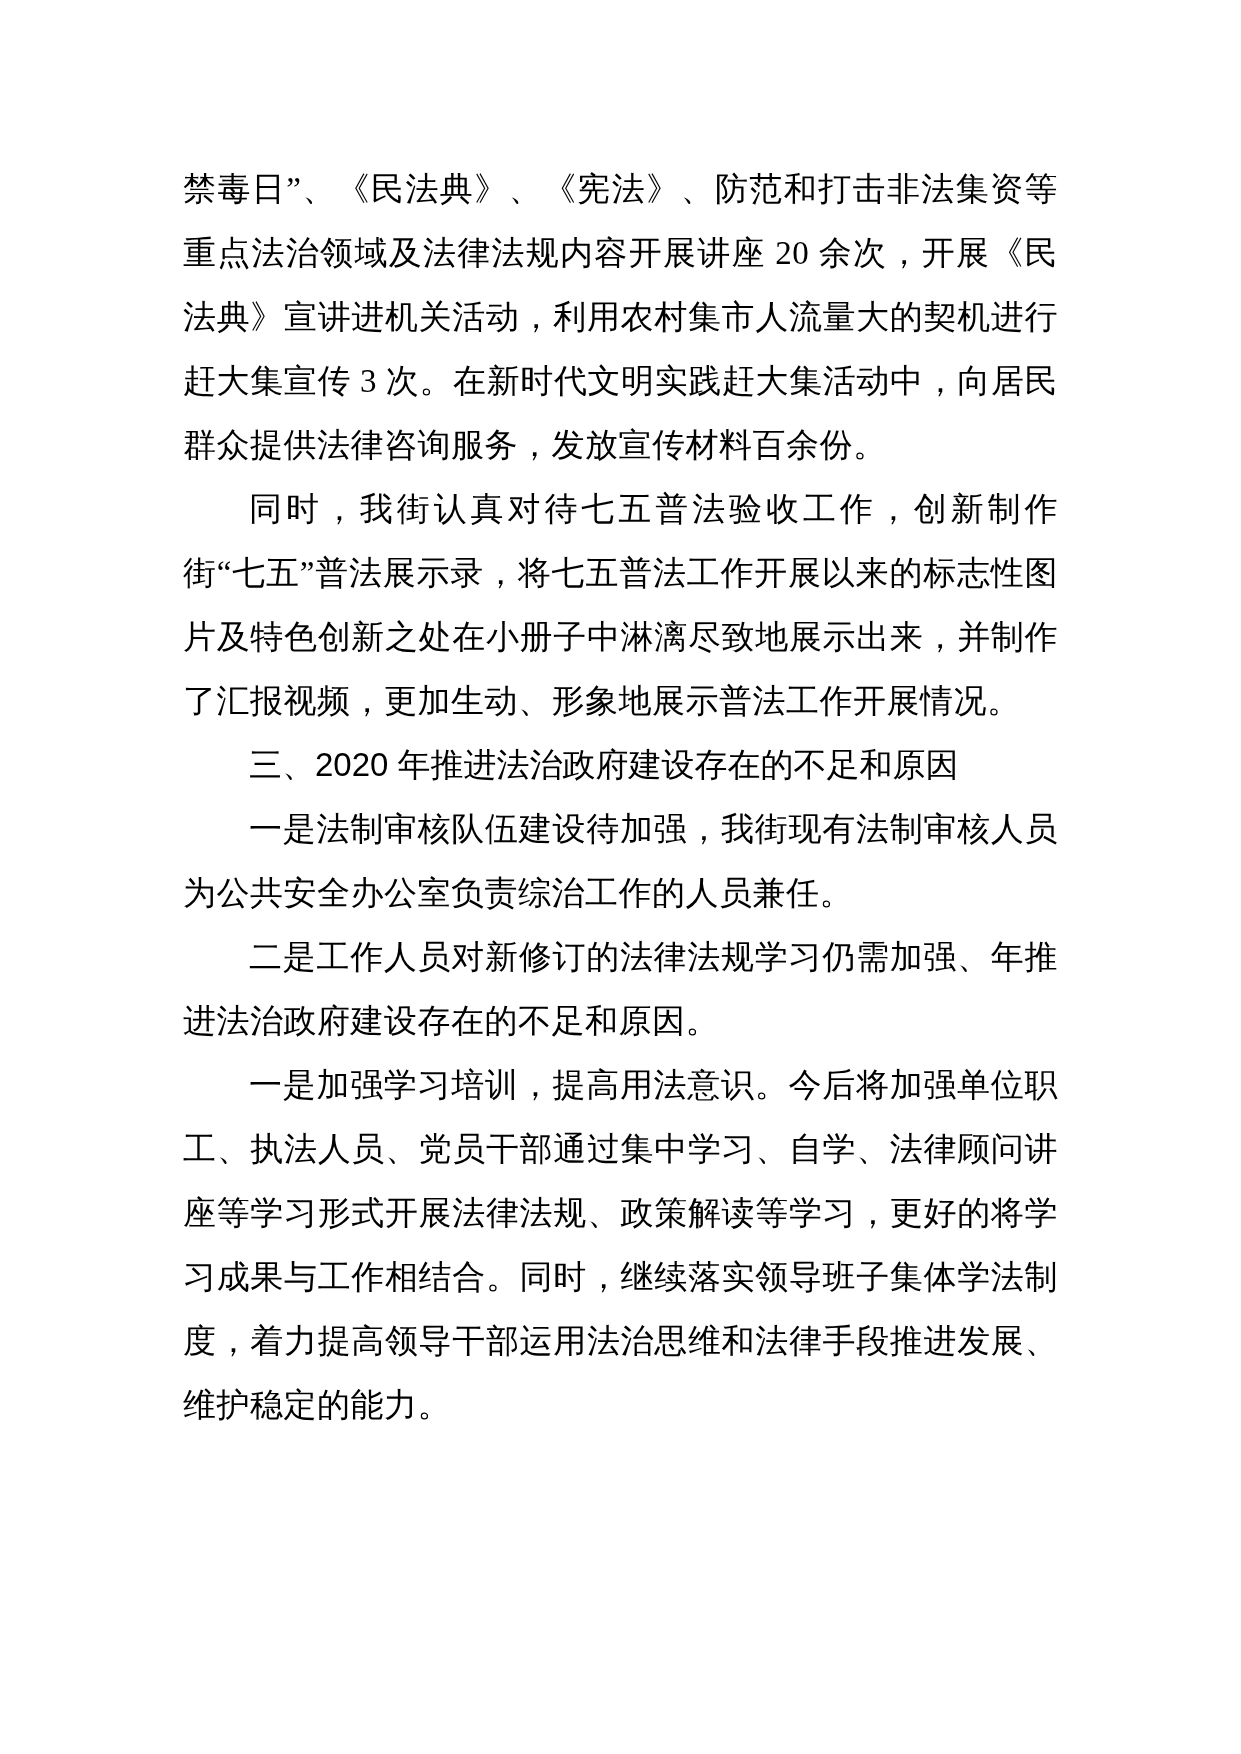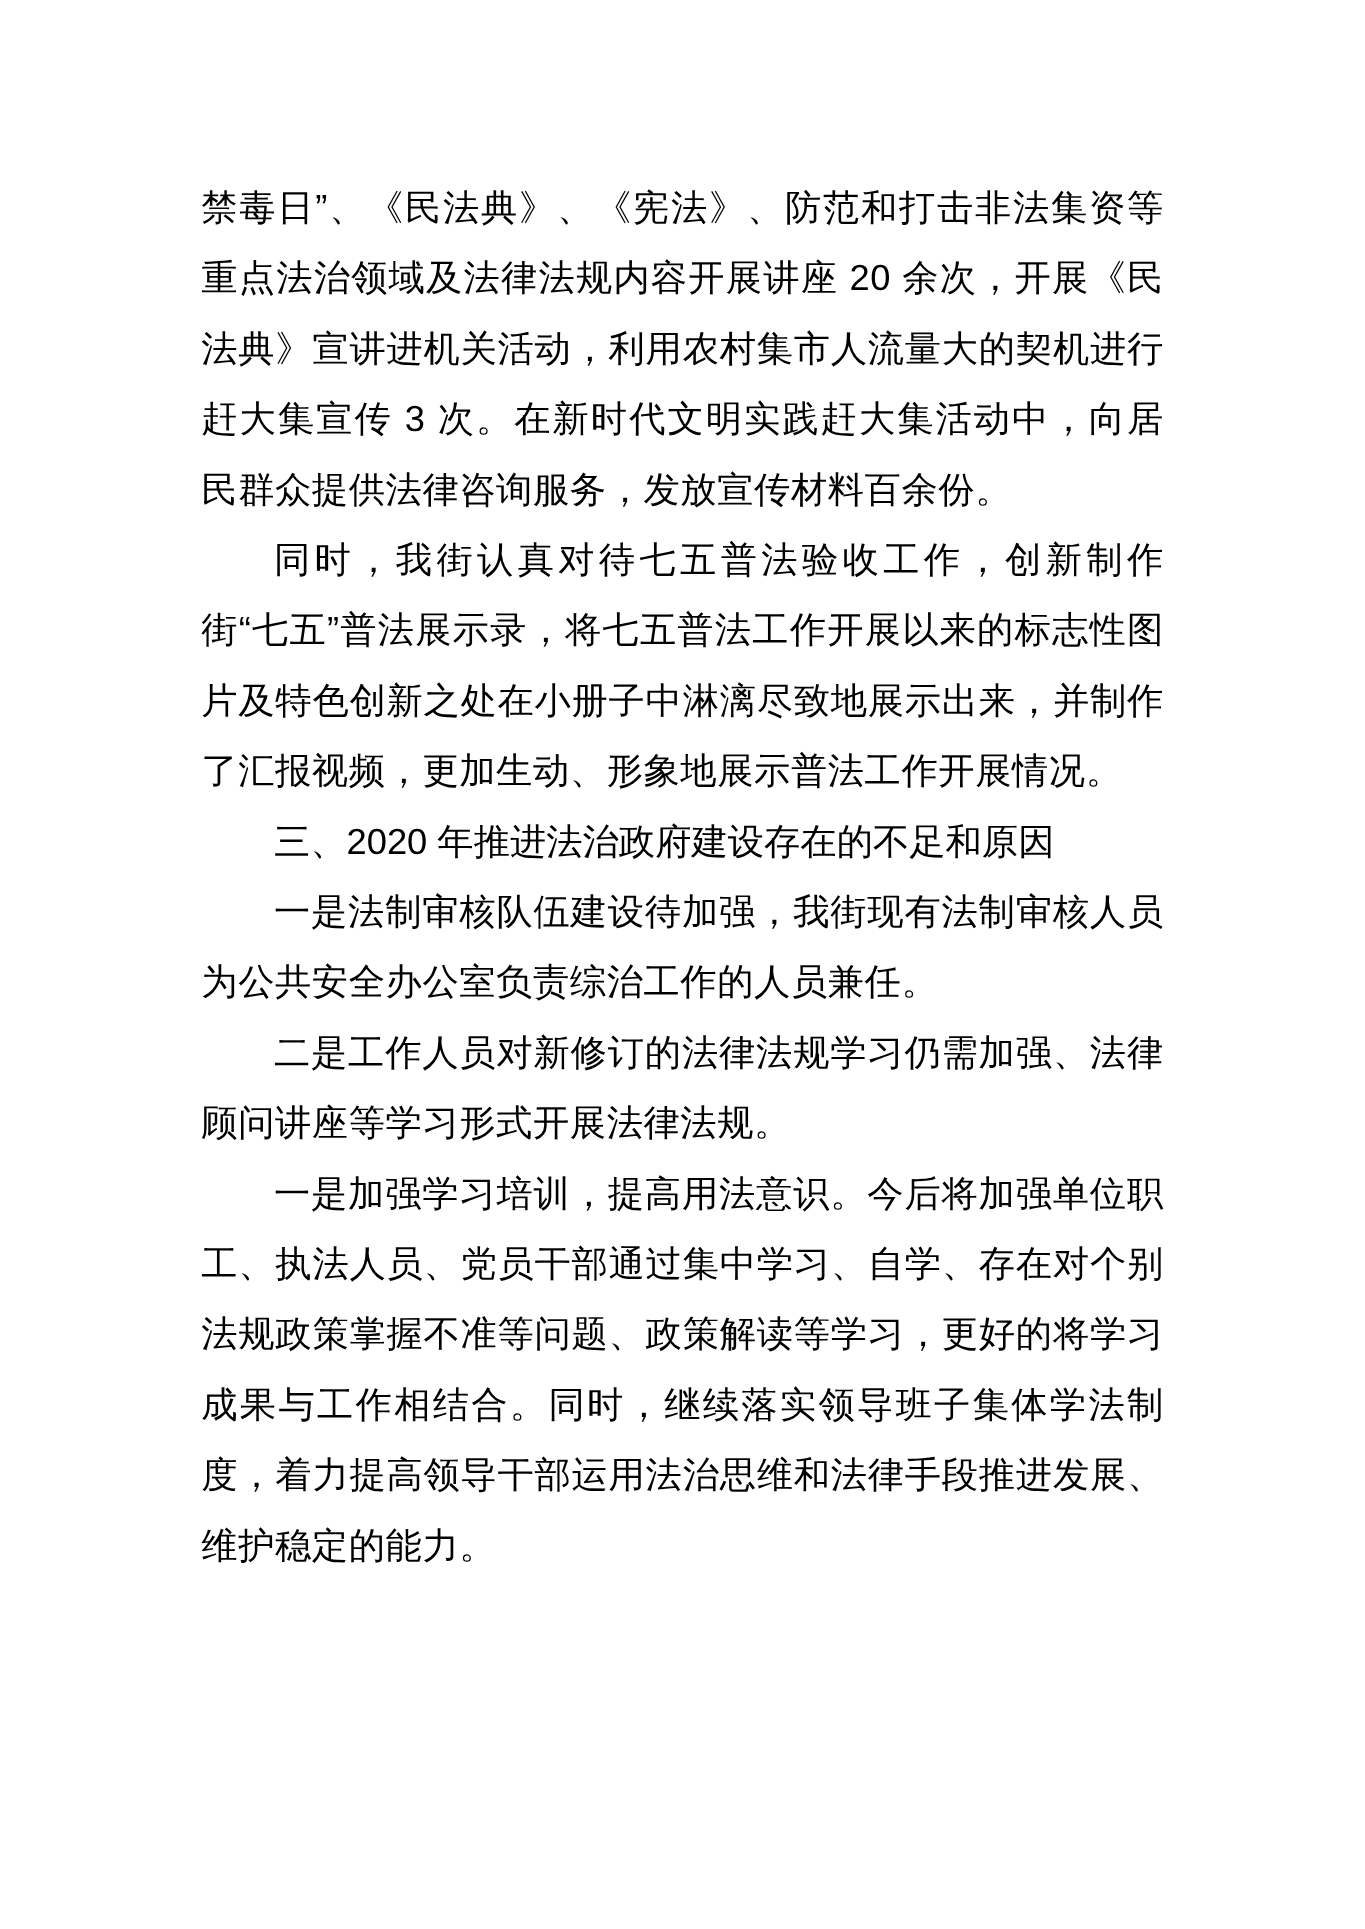--- a/index.html
+++ b/index.html
@@ -16,21 +16,21 @@
     box-sizing: border-box;
     padding: 157px 183px 0 183px;
     overflow: hidden;
     color: #000000;
   }
   .doc-content {
     width: 100%;
   }
   .para {
     margin: 0;
-    font-family: Liberation Sans, sans-serif;
+    font-family: Liberation Serif, serif;
     font-size: 33px;
     line-height: 64px;
     text-align: justify;
     text-justify: inter-character;
     letter-spacing: 0.5px;
     color: #000000;
   }
   .para.indent {
     text-indent: 2em;
   }
@@ -44,16 +44,16 @@
 </style>
 </head>
 <body>
 
 <div class="doc-page">
   <div class="doc-content">
     <p class="para">禁毒日”、《民法典》、《宪法》、防范和打击非法集资等重点法治领域及法律法规内容开展讲座 20 余次，开展《民法典》宣讲进机关活动，利用农村集市人流量大的契机进行赶大集宣传 3 次。在新时代文明实践赶大集活动中，向居民群众提供法律咨询服务，发放宣传材料百余份。</p>
     <p class="para indent">同时，我街认真对待七五普法验收工作，创新制作街“七五”普法展示录，将七五普法工作开展以来的标志性图片及特色创新之处在小册子中淋漓尽致地展示出来，并制作了汇报视频，更加生动、形象地展示普法工作开展情况。</p>
     <p class="para heading">三、2020 年推进法治政府建设存在的不足和原因</p>
     <p class="para indent">一是法制审核队伍建设待加强，我街现有法制审核人员为公共安全办公室负责综治工作的人员兼任。</p>
-    <p class="para indent">二是工作人员对新修订的法律法规学习仍需加强、法律顾问讲座等学习形式开展法律法规。</p>
-    <p class="para indent">一是加强学习培训，提高用法意识。今后将加强单位职工、执法人员、党员干部通过集中学习、自学、存在对个别法规政策掌握不准等问题、政策解读等学习，更好的将学习成果与工作相结合。同时，继续落实领导班子集体学法制度，着力提高领导干部运用法治思维和法律手段推进发展、维护稳定的能力。</p>
+    <p class="para indent">二是工作人员对新修订的法律法规学习仍需加强、年推进法治政府建设存在的不足和原因。</p>
+    <p class="para indent">一是加强学习培训，提高用法意识。今后将加强单位职工、执法人员、党员干部通过集中学习、自学、法律顾问讲座等学习形式开展法律法规、政策解读等学习，更好的将学习成果与工作相结合。同时，继续落实领导班子集体学法制度，着力提高领导干部运用法治思维和法律手段推进发展、维护稳定的能力。</p>
   </div>
 </div>
 
 </body></html>

